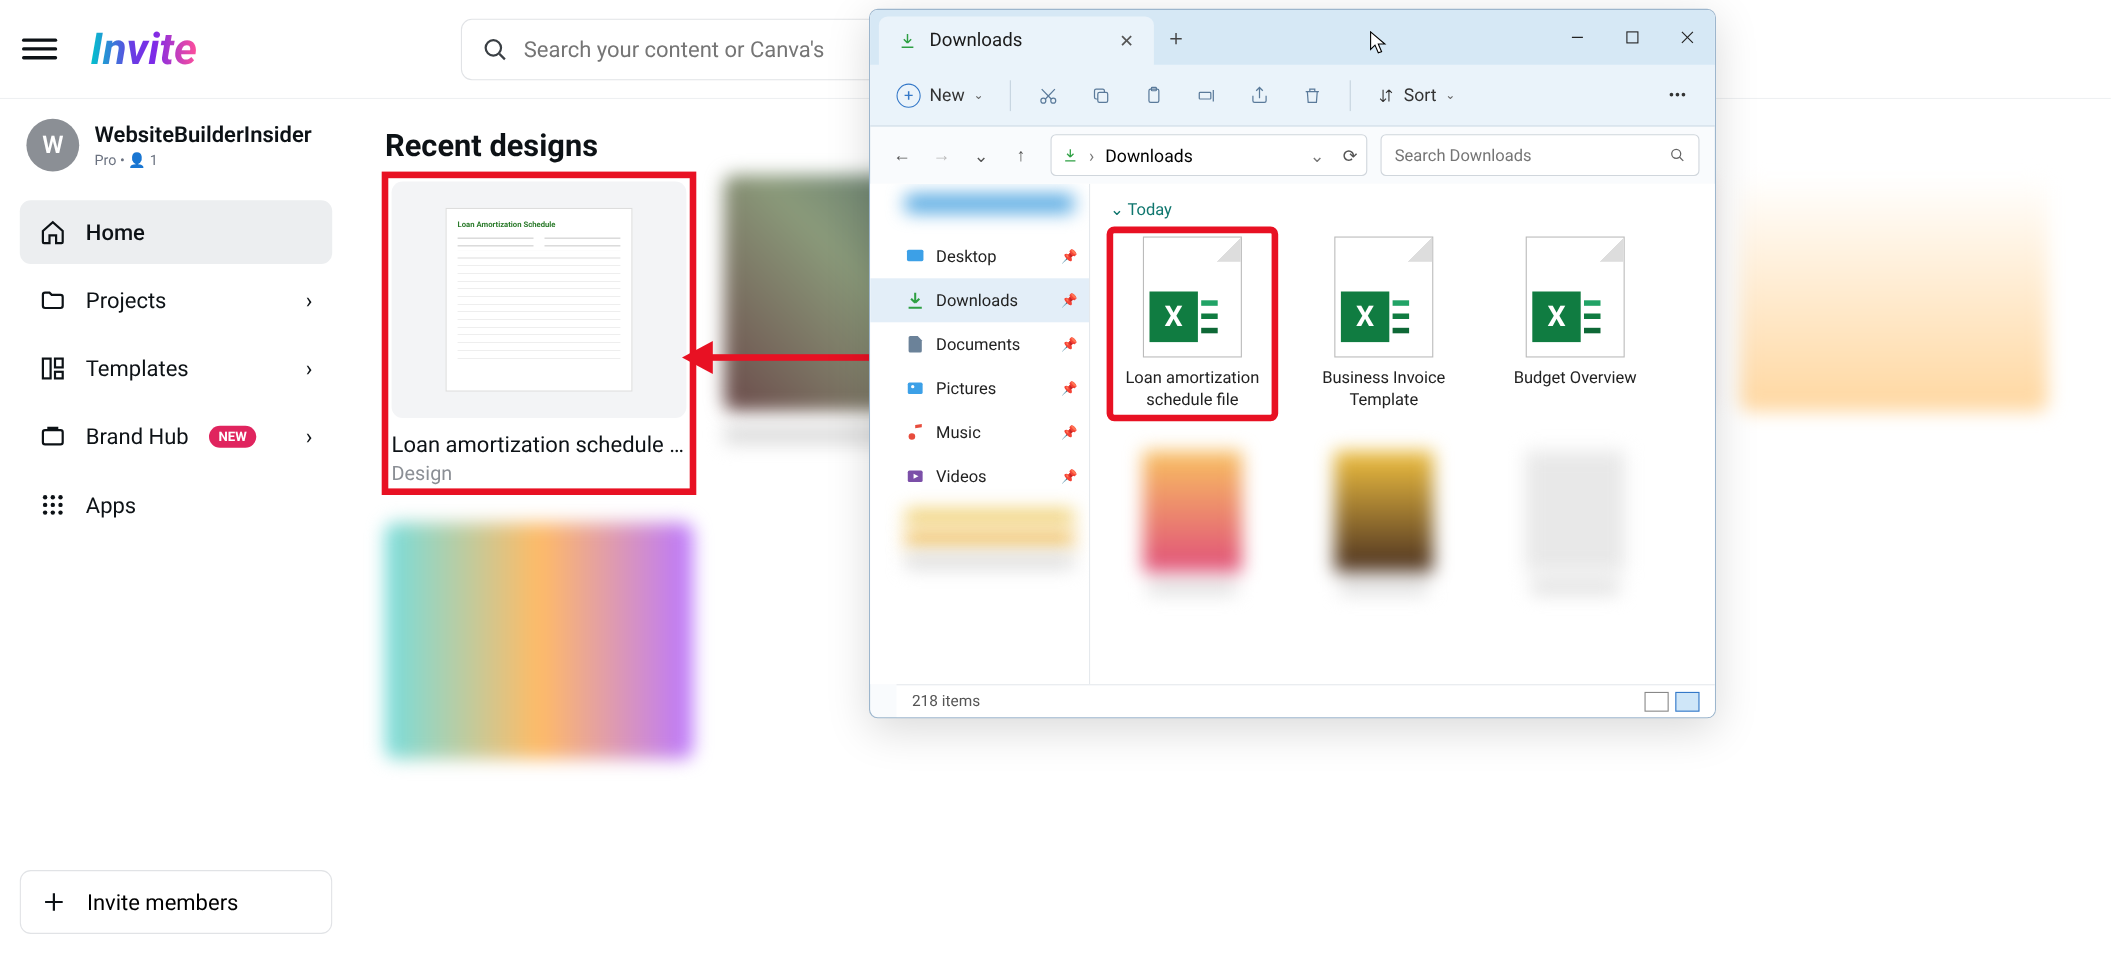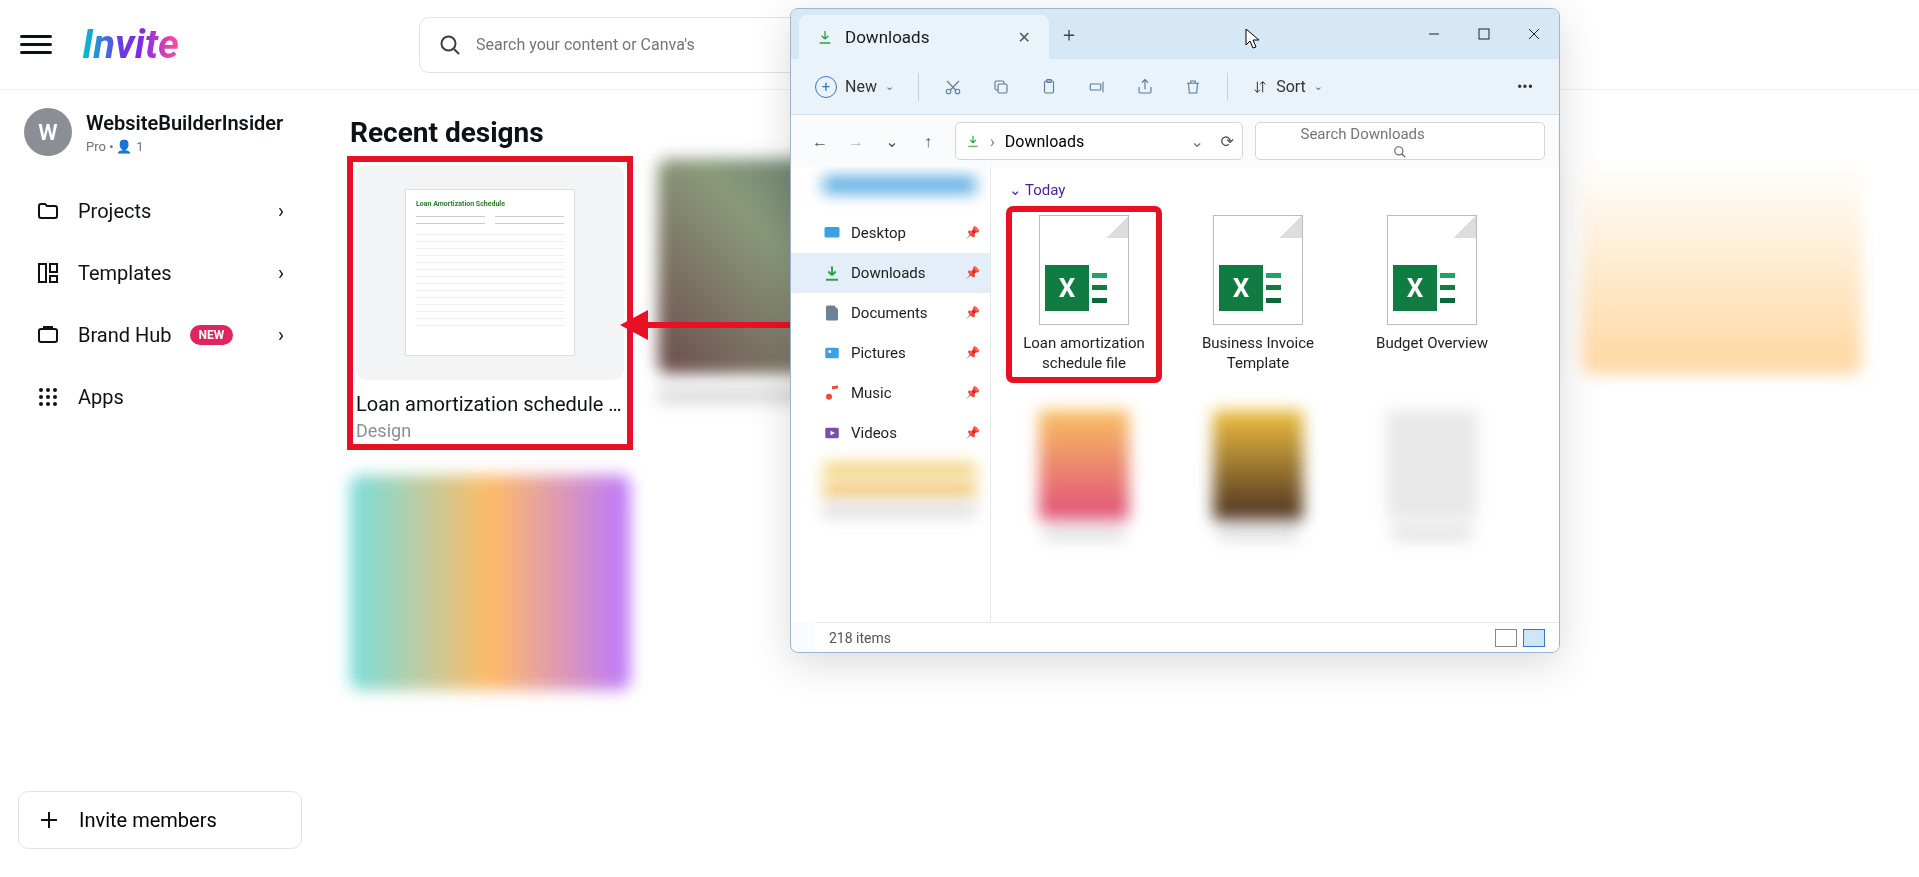--- a/index.html
+++ b/index.html
@@ -5,21 +5,21 @@
 * { margin:0; padding:0; box-sizing:border-box; font-family:-apple-system,BlinkMacSystemFont,"Segoe UI",Roboto,sans-serif; }
 body { background:#fff; width:1919px; height:877px; position:relative; overflow:hidden; }
 
 
 .canva-app { position:absolute; inset:0; display:flex; flex-direction:column; }
 .canva-header { height:90px; display:flex; align-items:center; padding:0 20px; border-bottom:1px solid #eef0f2; }
 .hamburger { width:32px; height:32px; display:flex; flex-direction:column; justify-content:center; gap:5px; cursor:pointer; margin-right:30px; }
 .hamburger span { height:3px; background:#0d1216; border-radius:2px; }
 .canva-logo { font-size:40px; font-weight:700; background:linear-gradient(90deg,#00c4cc 0%,#6a3be4 40%,#7d2ae8 60%,#ff4f9a 100%); -webkit-background-clip:text; background-clip:text; color:transparent; font-style:italic; }
 .search-bar { margin-left:240px; flex:0 0 650px; height:56px; border:1px solid #e1e3e6; border-radius:10px; display:flex; align-items:center; padding:0 18px; gap:14px; }
-.search-bar input { border:none; outline:none; font-size:16px; color:#6b7280; flex:1; background:transparent; }
+.search-bar input { border:none; outline:none; font-size:20px; color:#6b7280; flex:1; background:transparent; }
 
 .canva-body { flex:1; display:flex; }
 .sidebar { width:320px; padding:18px 18px 0; display:flex; flex-direction:column; }
 .user-block { display:flex; align-items:center; gap:14px; margin-bottom:26px; padding:0 6px; }
 .avatar { width:48px; height:48px; border-radius:50%; background:#8b8f95; color:#fff; display:flex; align-items:center; justify-content:center; font-size:22px; font-weight:600; }
 .user-name { font-size:20px; font-weight:600; color:#0d1216; }
 .user-sub { font-size:13px; color:#6b7280; margin-top:4px; }
 .nav { display:flex; flex-direction:column; gap:4px; }
 .nav-item { display:flex; align-items:center; height:58px; padding:0 18px; border-radius:10px; cursor:pointer; color:#0d1216; font-size:20px; gap:18px; }
 .nav-item.active { background:#eceef0; font-weight:500; }
@@ -53,30 +53,30 @@
 .tb-btn { height:36px; padding:0 10px; display:flex; align-items:center; gap:8px; cursor:pointer; color:#333; border-radius:4px; }
 .tb-btn.icon-only { width:40px; justify-content:center; padding:0; }
 .tb-sep { width:1px; height:28px; background:#c5d3de; margin:0 6px; }
 .new-circle { width:22px; height:22px; border:1.5px solid #3478c8; border-radius:50%; display:flex; align-items:center; justify-content:center; color:#3478c8; font-size:15px; }
 .ex-addr { height:52px; display:flex; align-items:center; gap:12px; padding:0 14px; }
 .addr-nav { display:flex; gap:6px; }
 .addr-btn { width:30px; height:30px; display:flex; align-items:center; justify-content:center; cursor:pointer; color:#555; border-radius:4px; }
 .addr-path { flex:1; height:38px; border:1px solid #d0d6dc; border-radius:5px; background:#fff; display:flex; align-items:center; padding:0 10px; gap:10px; position:relative; }
 .addr-path .down-ico { color:#2ea043; }
 .addr-refresh { position:absolute; right:8px; cursor:pointer; color:#555; }
-.addr-search { width:290px; height:38px; border:1px solid #d0d6dc; border-radius:5px; background:#fff; display:flex; align-items:center; padding:0 12px;flex-direction:column; }
+.addr-search { width:290px; height:38px; border:1px solid #d0d6dc; border-radius:5px; background:#fff; display:flex; align-items:center; padding:0 12px; }
 .addr-search input { border:none; outline:none; flex:1; font-size:15px; color:#6b7280; background:transparent; }
 .ex-content { flex:1; display:flex; background:#fff; overflow:hidden; }
 .ex-side { width:200px; border-right:1px solid #e5e9ed; padding:10px 0; overflow:hidden; position:relative; }
 .side-item { height:40px; display:flex; align-items:center; padding:0 14px 0 32px; gap:10px; font-size:15px; color:#222; cursor:pointer; position:relative; }
 .side-item.sel { background:#e3eef8; }
 .side-item .pin { position:absolute; right:10px; color:#888; font-size:12px; }
 .side-ico { width:18px; height:18px; flex-shrink:0; }
 .ex-files { flex:1; padding:10px 18px; overflow:auto; position:relative; }
-.group-hdr { color:#4c1d95; font-size:15px; margin:4px 0 10px; cursor:pointer; }
+.group-hdr { color:#0f766e; font-size:15px; margin:4px 0 10px; cursor:pointer; }
 .files-grid { display:flex; gap:24px; flex-wrap:wrap; }
 .file { width:150px; display:flex; flex-direction:column; align-items:center; text-align:center; gap:8px; cursor:pointer; padding:6px; border-radius:4px; }
 .file-ico { width:90px; height:110px; position:relative; }
 .sheet-page { position:absolute; inset:0; background:#fff; border:1px solid #bbb; }
 .sheet-page::before { content:""; position:absolute; top:0; right:0; width:22px; height:22px; background:linear-gradient(135deg,transparent 50%,#ddd 50%); }
 .xl-badge { position:absolute; left:6px; bottom:14px; width:62px; height:46px; display:flex; }
 .xl-sq { width:44px; height:46px; background:#107c41; color:#fff; display:flex; align-items:center; justify-content:center; font-size:26px; font-weight:700; }
 .xl-lines { width:18px; display:flex; flex-direction:column; justify-content:space-around; padding:4px 0 4px 3px; }
 .xl-lines span { height:5px; background:#21a366; }
 .xl-lines span:nth-child(2){ background:#107c41; }
@@ -116,20 +116,26 @@
   <div class="canva-body">
     <div class="sidebar">
       <div class="user-block">
         <div class="avatar">W</div>
         <div>
           <div class="user-name">WebsiteBuilderInsider</div>
           <div class="user-sub"><span>Pro</span> • 👤 <span>1</span></div>
         </div>
       </div>
       <div class="nav">
+        <div class="nav-item active">
+          <svg class="nav-icon" viewBox="0 0 24 24" fill="none" stroke="#0d1216" stroke-width="2">
+              <path d="M3 11l9-8 9 8v10a1 1 0 01-1 1h-5v-7h-6v7H4a1 1 0 01-1-1z"></path>
+            </svg>
+          <span>Home</span>
+        </div>
         <div class="nav-item">
           <svg class="nav-icon" viewBox="0 0 24 24" fill="none" stroke="#0d1216" stroke-width="2">
               <path d="M3 7a2 2 0 012-2h4l2 2h8a2 2 0 012 2v8a2 2 0 01-2 2H5a2 2 0 01-2-2z"></path>
             </svg>
           <span>Projects</span>
           <span class="chev">›</span>
         </div>
         <div class="nav-item">
           <svg class="nav-icon" viewBox="0 0 24 24" fill="none" stroke="#0d1216" stroke-width="2">
               <rect x="3" y="3" width="7" height="18"></rect>

